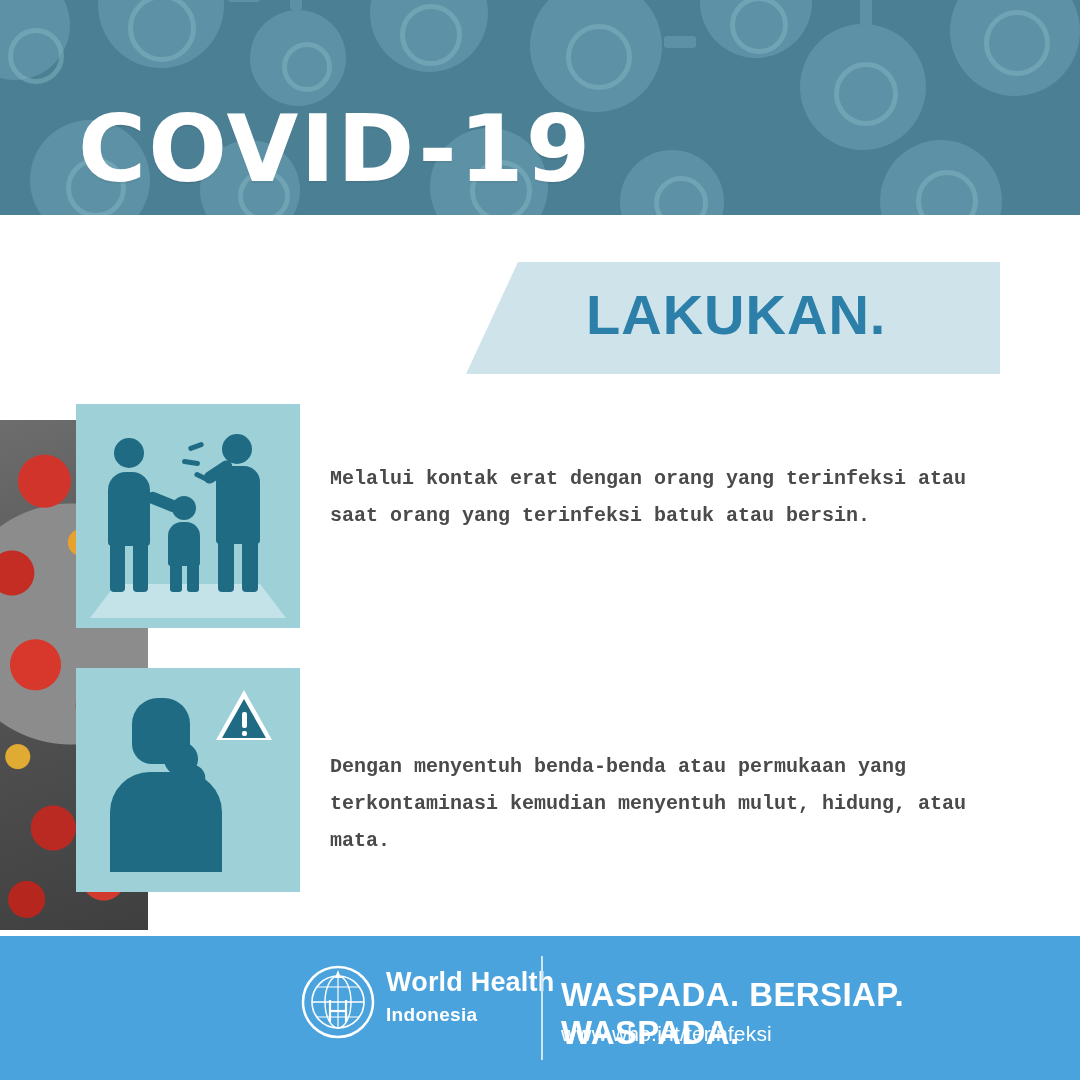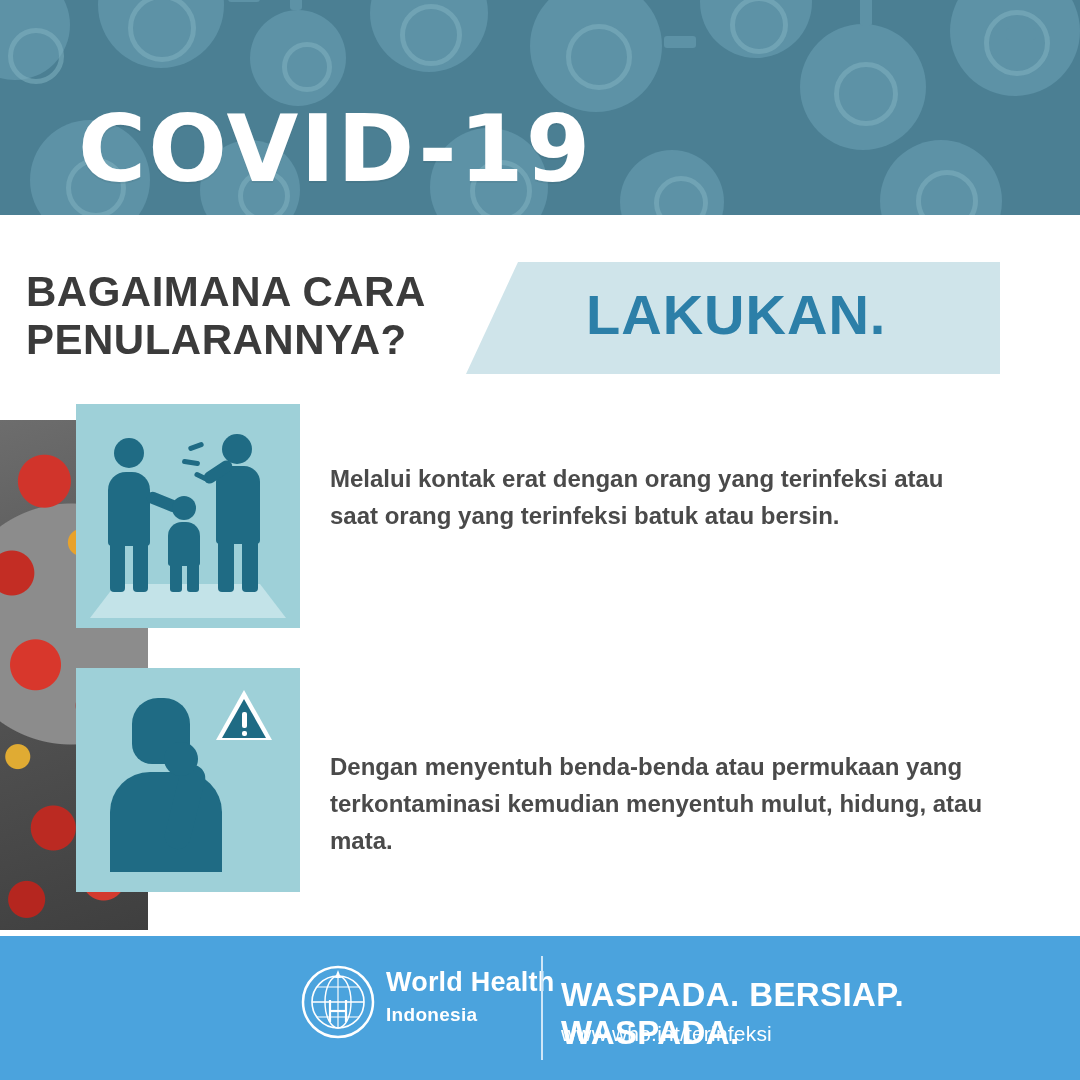--- a/index.html
+++ b/index.html
@@ -130,24 +130,25 @@
       linear-gradient(160deg, #6d6d6d 0%, #545454 45%, #3f3f3f 100%);
   }
 
   
   .icon-box {
     position: absolute;
     background: #9ed0d8;
   }
   .row-text {
     position: absolute;
-    font-size: 24px;
+    font-size: 20px;
     line-height: 37px;
     font-weight: bold;
     color: #4a4a4a;
+    font-family: Liberation Mono, monospace;
   }
 
   
   .ib1 { left: 76px; top: 404px; width: 224px; height: 224px; }
   .ib1 .floor {
     position: absolute; left: 14px; bottom: 10px; width: 196px; height: 34px;
     background: #c3e3e8;
     clip-path: polygon(26px 0, 170px 0, 196px 34px, 0 34px);
   }
   .fig {
@@ -284,21 +285,20 @@
       <div class="v-ring" style="left:238px; top:170px; width:42px; height:42px;"></div>
       <div class="v-ring" style="left:470px; top:160px; width:52px; height:52px;"></div>
       <div class="v-ring" style="left:654px; top:176px; width:44px; height:44px;"></div>
       <div class="v-ring" style="left:916px; top:170px; width:52px; height:52px;"></div>
     </div>
     <div class="covid-title">COVID-19</div>
   </div>
 
   <div class="title-row">
     <div class="banner-shape"></div>
-    <div class="question-title">BAGAIMANA CARA PENULARANNYA?</div>
     <div class="waspada-word">LAKUKAN.</div>
   </div>
 
   <div class="virus-photo"></div>
 
   <div class="icon-box ib1">
     <div class="floor"></div>
 
     <div class="fig round" style="left:38px; top:34px; width:30px; height:30px;"></div>
     <div class="fig" style="left:32px; top:68px; width:42px; height:74px; border-radius:18px 18px 4px 4px;"></div>

